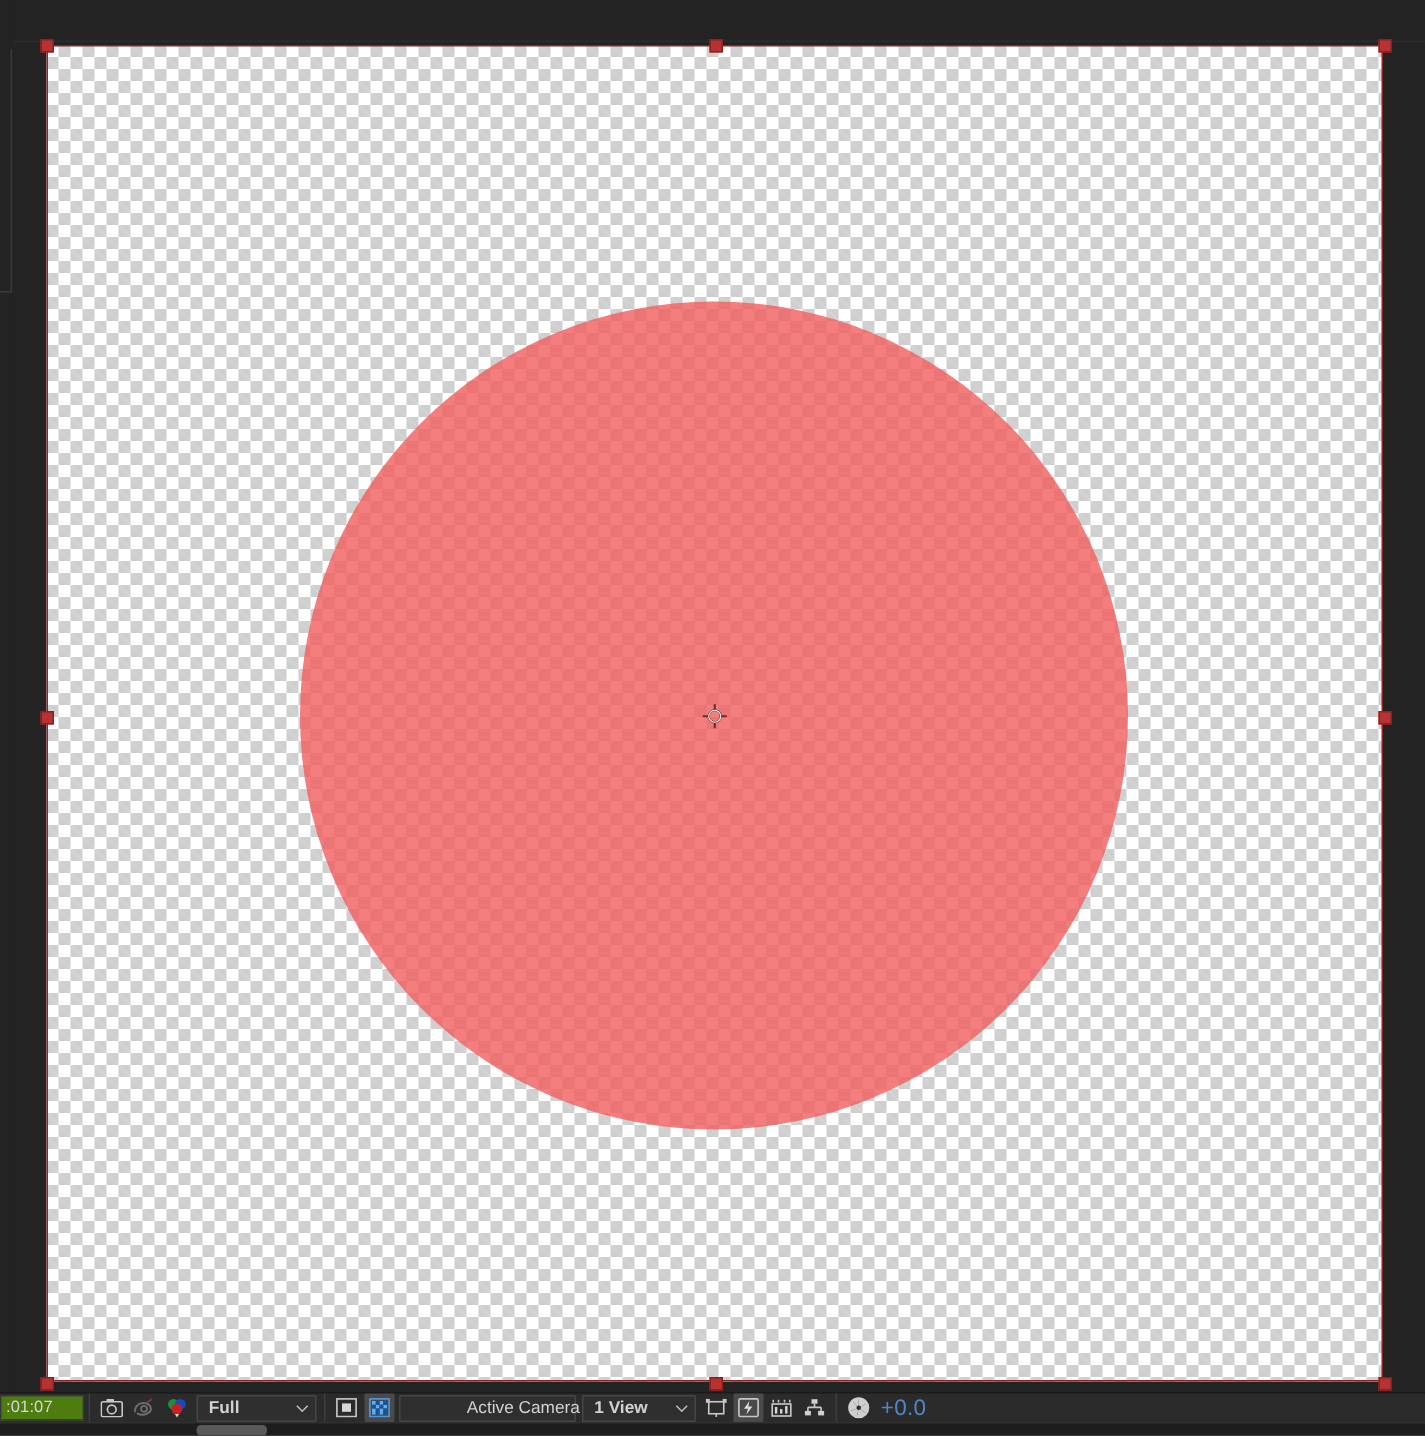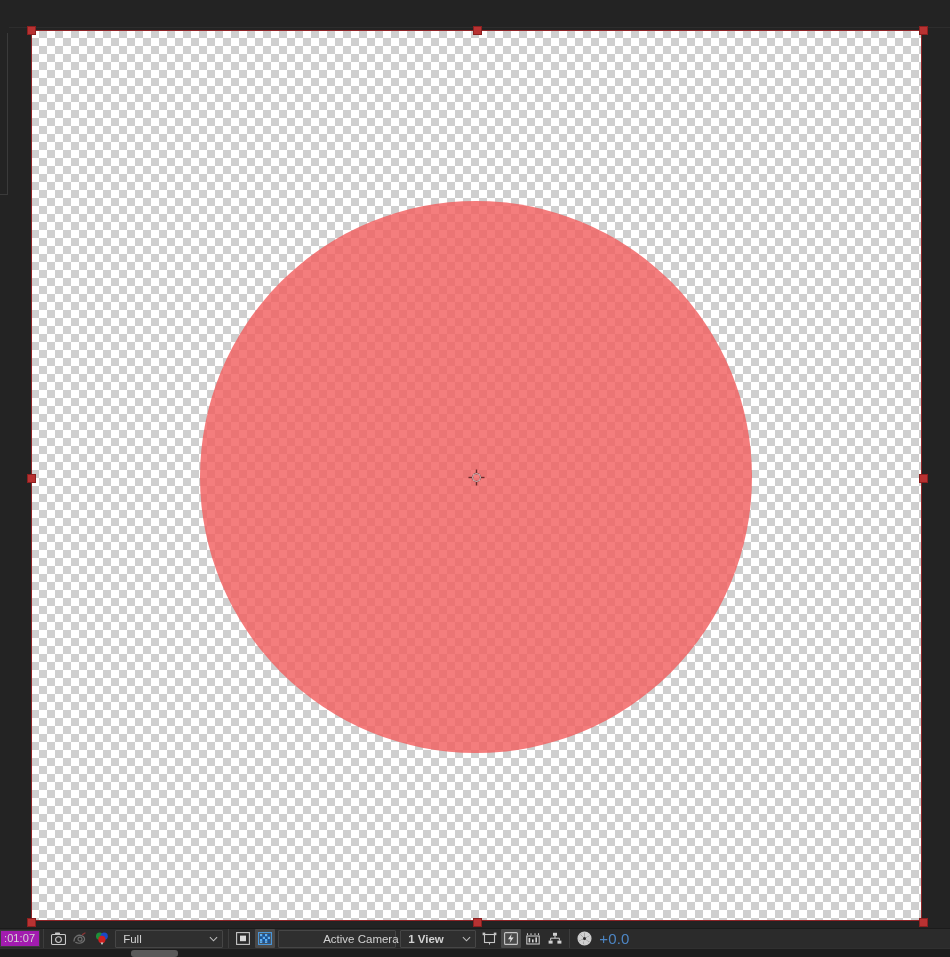--- a/index.html
+++ b/index.html
@@ -125,22 +125,22 @@
     width: 1px; height: 20px;
     background: #3d3d3d;
     margin: 0 3px;
     flex: 0 0 auto;
   }
 
   .timecode {
     flex: 0 0 auto;
     height: 17px;
     margin-left: 0px;
-    padding: 0 4px 0 3px;
-    background: #a21caf;
+    padding: 0 20px 0 3px;
+    background: #4d7c0f;
     border: 1px solid #3b3b3b;
     color: #d6d6d6;
     font-size: 11px;
     line-height: 15px;
     letter-spacing: 0.1px;
     white-space: nowrap;
     overflow: hidden;
   }
 
   .icon-btn {
@@ -166,21 +166,21 @@
     background: #2f2f2f;
     border: 1px solid #464646;
     border-radius: 1px;
     color: #d2d2d2;
     font-size: 11.5px;
     padding: 0 4px 0 7px;
     margin: 0 2px;
     white-space: nowrap;
   }
   .dropdown .dd-label { margin-right: 12px; }
-  .dd-quality  { width: 108px; }
+  .dd-quality  { width: 80px; font-weight: bold; }
   .dd-camera   { width: 118px; padding-left: 44px; }
   .dd-views    { width: 76px; font-weight: bold; }
 
   .chev {
     width: 9px; height: 6px;
     flex: 0 0 auto;
     color: #bdbdbd;
   }
 
   .exposure-value {

